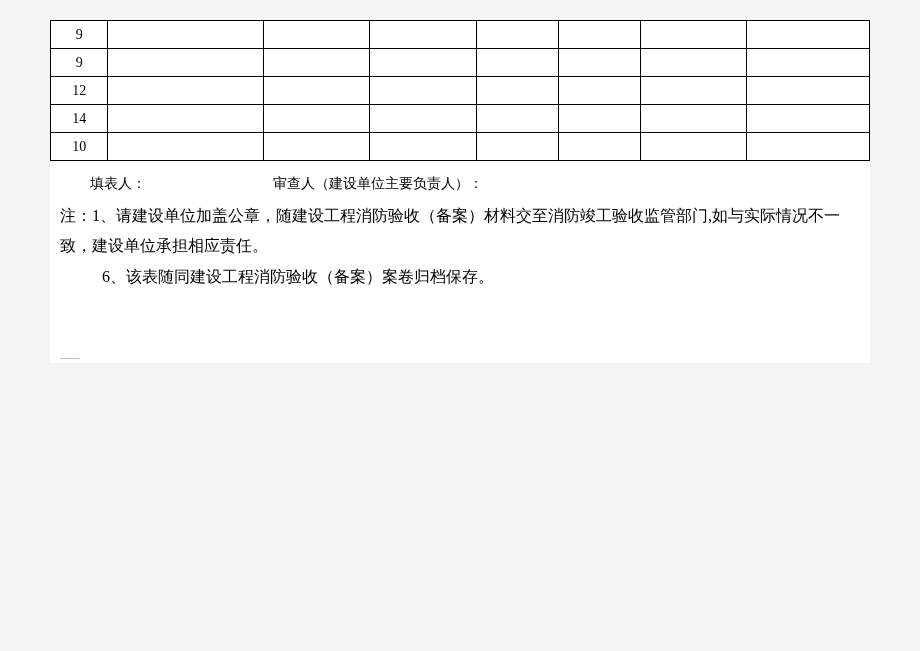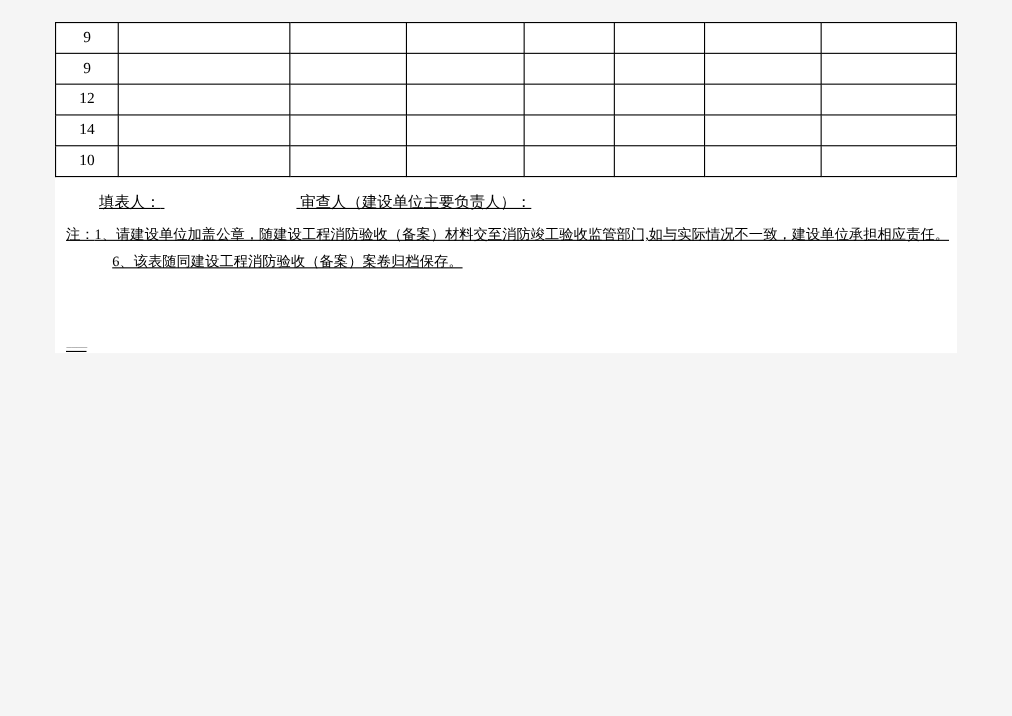--- a/index.html
+++ b/index.html
@@ -50,32 +50,31 @@
     }
     td.c8 {
       width: 15%;
     }
     tr.tall td {
       height: 44px;
     }
     .below {
       margin-top: 14px;
       padding-left: 40px;
-      text-decoration: underline;
     }
     .sign-line {
       font-size: 14px;
       margin-bottom: 8px;
     }
     .sign-gap {
       display: inline-block;
       width: 120px;
     }
     .notes {
-      font-size: 13px;
+      font-size: 16px;
       line-height: 1.9;
       padding-left: 0;
       margin-left: -30px;
     }
     .notes .indent {
       padding-left: 42px;
       display: block;
     }
     .dash {
       margin-top: 60px;

